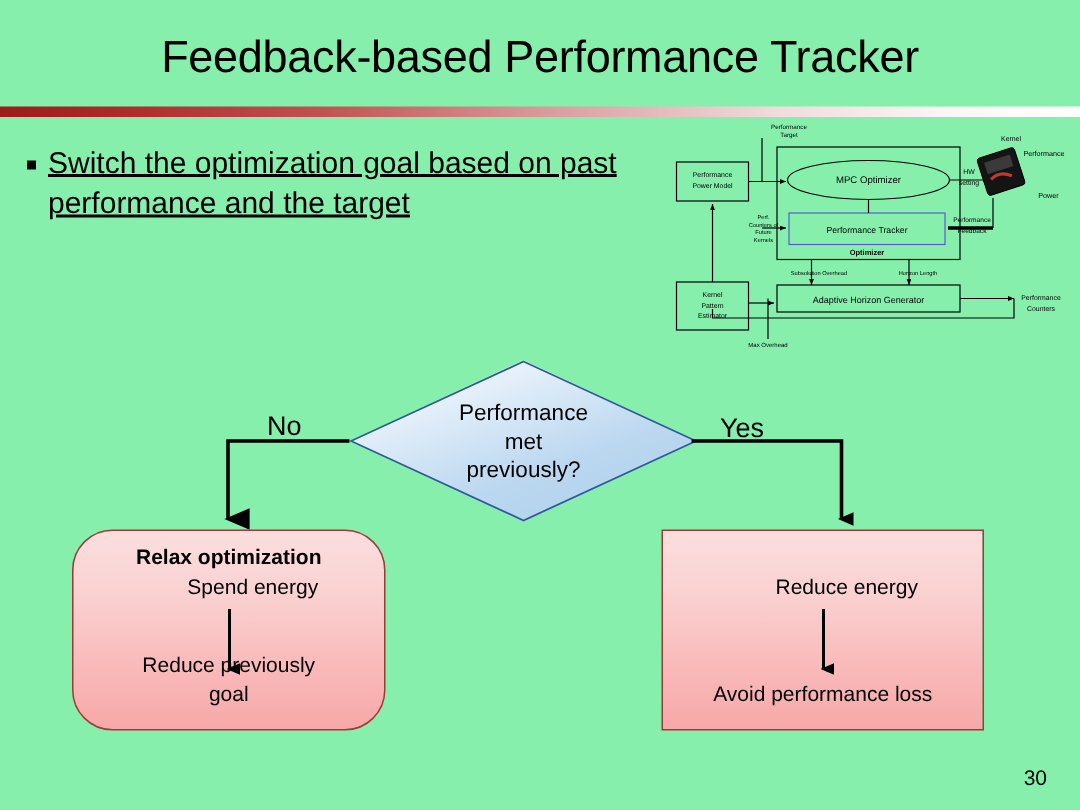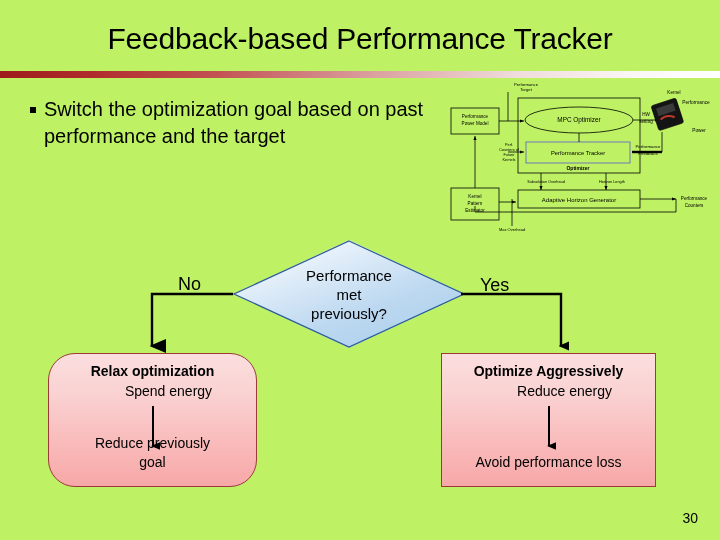--- a/index.html
+++ b/index.html
@@ -4,21 +4,21 @@
 <style>
   html, body {
     margin: 0;
     padding: 0;
     background: #ffffff;
   }
   #slide {
     position: relative;
     width: 720px;
     height: 540px;
-    background: #bef264;
+    background: #86efac;
     overflow: hidden;
     font-family: "Liberation Sans", sans-serif;
   }
 
   
   #slide-title {
     position: absolute;
     left: 0;
     top: 22px;
     width: 720px;
@@ -36,23 +36,24 @@
     left: 0;
     top: 71px;
     width: 720px;
     height: 7px;
     background: linear-gradient(to right, #9e1b1b 0%, #b02b2b 12%, #c25252 30%, #dba0a0 52%, #f0dcdc 72%, #fbf6f6 88%, #ffffff 100%);
   }
 
   
   #bullet-block {
     position: absolute;
-    left: 30px;
+    left: 18px;
     top: 96px;
     width: 412px;
+    text-decoration: underline;
   }
   .bullet-row {
     display: flex;
     align-items: flex-start;
   }
   .bullet-marker {
     width: 6px;
     height: 6px;
     background: #000000;
     margin-top: 11px;
@@ -286,21 +287,20 @@
     <svg class="inner-arrow" width="14" height="48">
       <path d="M7,0 L7,40" stroke="#000" stroke-width="2" fill="none" marker-end="url(#ah2)"></path>
     </svg>
     <div class="box-foot">
       <div>Reduce previously</div>
       <div>goal</div>
     </div>
   </div>
 
   <div class="result-box" id="box-right">
-    <div class="box-head">Optimize Aggressively</div>
     <div class="box-sub">Reduce energy</div>
     <svg class="inner-arrow" width="14" height="48">
       <path d="M7,0 L7,40" stroke="#000" stroke-width="2" fill="none" marker-end="url(#ah2)"></path>
     </svg>
     <div class="box-foot">
       <div>Avoid performance loss</div>
     </div>
   </div>
 
   <div id="page-number">30</div>

